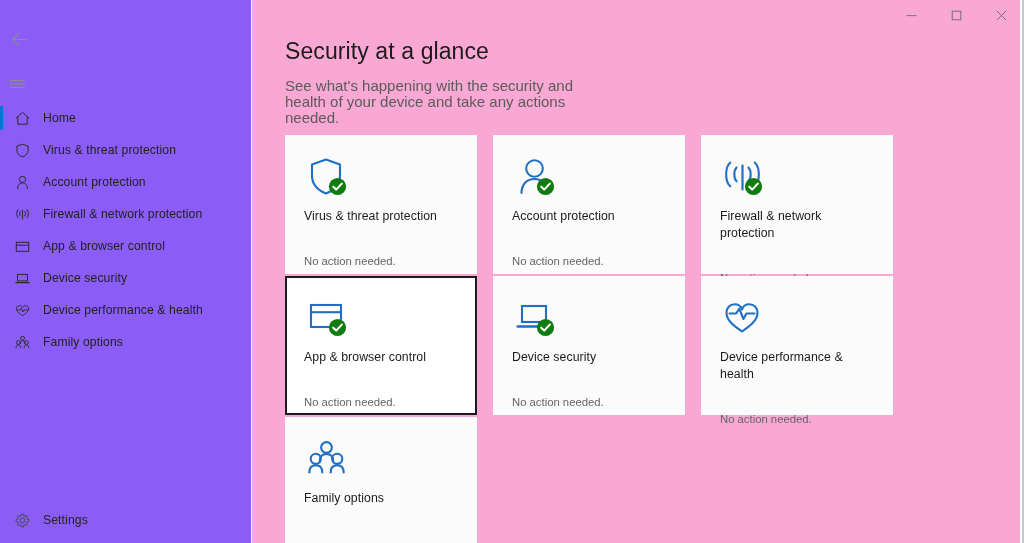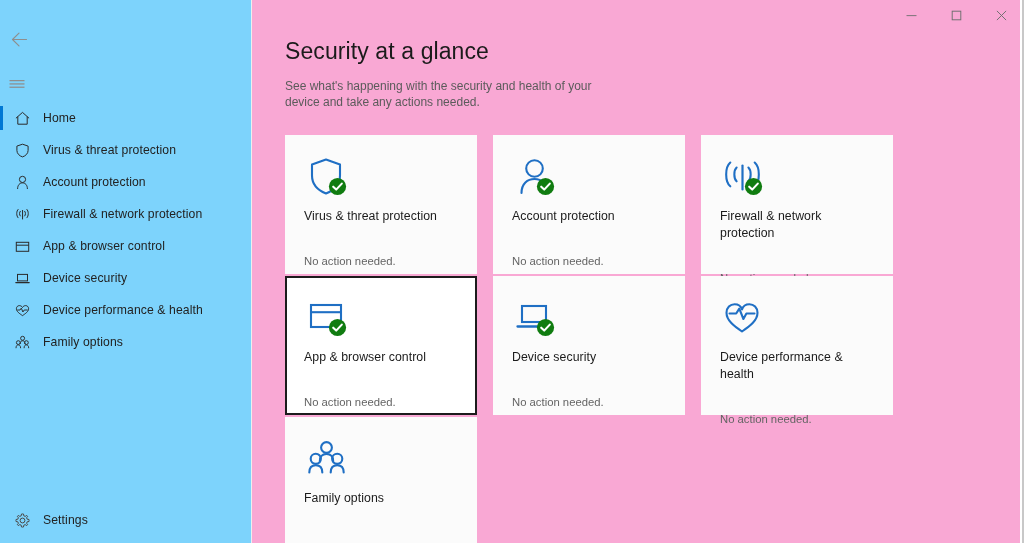--- a/index.html
+++ b/index.html
@@ -21,21 +21,21 @@
     height: 543px;
     background: #ffffff;
   }
 
   
   #sidebar {
     position: absolute;
     left: 0; top: 0;
     width: 252px;
     height: 543px;
-    background: #7dd3fc;
+    background: #8b5cf6;
     border-right: 1px solid #eeeeee;
     box-sizing: border-box;
   }
 
   .nav-top {
     position: absolute;
     left: 0; top: 0;
     width: 252px;
   }
 
@@ -139,21 +139,21 @@
   #page-head h1 {
     margin: 0;
     font-size: 23px;
     font-weight: 400;
     color: #1b1b1b;
     letter-spacing: 0.1px;
     line-height: 30px;
   }
   #page-head p {
     margin: 12px 0 0 0;
-    font-size: 12px;
+    font-size: 15px;
     color: #5b5b5b;
     line-height: 16px;
     max-width: 320px;
   }
 
   
   #tiles {
     position: absolute;
     left: 33px;
     top: 135px;

